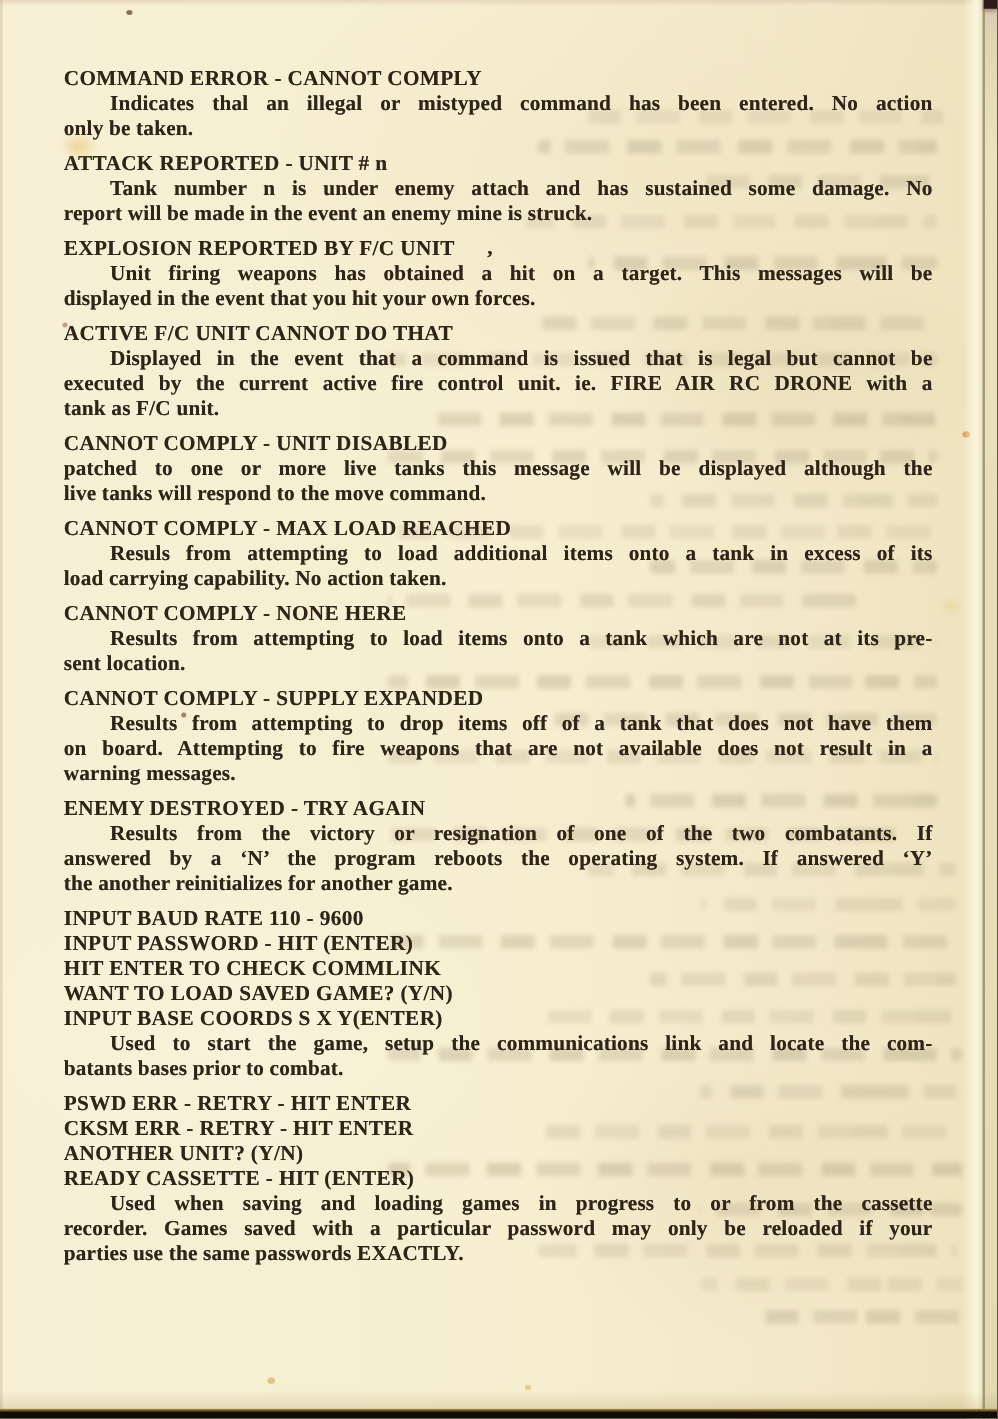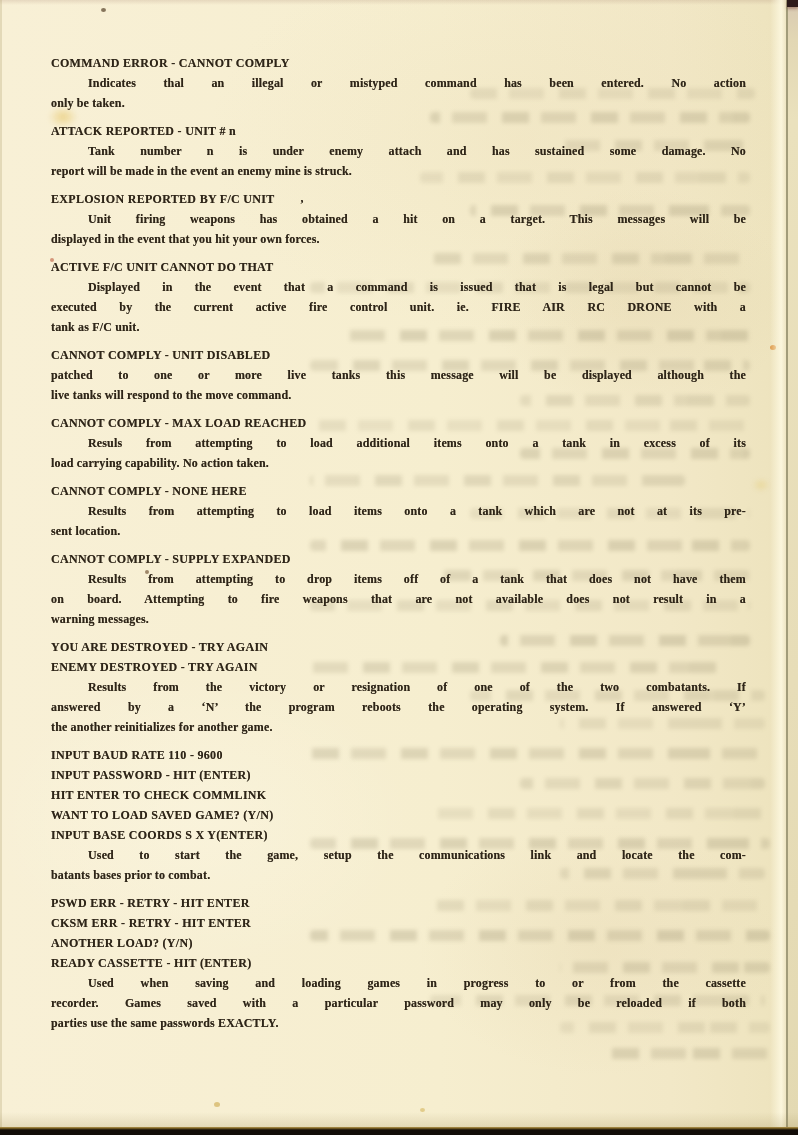--- a/index.html
+++ b/index.html
@@ -13,21 +13,21 @@
     background:
       radial-gradient(220px 160px at 640px 300px, rgba(210,190,140,.20), transparent 70%),
       radial-gradient(300px 210px at 200px 820px, rgba(255,252,238,.28), transparent 70%),
       radial-gradient(260px 180px at 600px 950px, rgba(214,194,148,.16), transparent 70%),
       radial-gradient(420px 260px at 520px 140px, rgba(222,202,156,.14), transparent 75%),
       linear-gradient(180deg, rgba(168,132,112,.22) 0px, rgba(168,132,112,0) 5px),
       linear-gradient(90deg,#f8f0d6 0%,#f6eecf 55%,#f2e8c7 84%,#eee4bf 96%,#eadfb9 100%);
   }
   .content{
     position:absolute;left:51px;top:53px;width:695px;
-    font-size:12px;line-height:20px;letter-spacing:.15px;
+    font-size:17px;line-height:20px;letter-spacing:.15px;
     text-shadow:0 0 .5px rgba(46,37,24,.55);
   }
   section{margin:0 0 8px 0;}
   .hline{white-space:nowrap;letter-spacing:.3px;}
   .stray{display:inline-block;margin-left:26px;position:relative;top:-1px;}
   .bline{width:695px;}
   .bline.indent{text-indent:37px;}
   .bline.j{text-align:justify;text-align-last:justify;}
   
   .smudge{position:absolute;height:11px;border-radius:4px;filter:blur(2.1px);opacity:.42;
@@ -139,42 +139,41 @@
         <div class="bline indent j">Results from attempting to load items onto a tank which are not at its pre-</div>
         <div class="bline">sent location.</div>
       </section>
       <section>
         <div class="hline">CANNOT COMPLY - SUPPLY EXPANDED</div>
         <div class="bline indent j">Results from attempting to drop items off of a tank that does not have them</div>
         <div class="bline j">on board. Attempting to fire weapons that are not available does not result in a</div>
         <div class="bline">warning messages.</div>
       </section>
       <section>
-        <div class="hline">YOU ARE DESTROYED - TRY AGAIN</div>
         <div class="hline">ENEMY DESTROYED - TRY AGAIN</div>
         <div class="bline indent j">Results from the victory or resignation of one of the two combatants. If</div>
         <div class="bline j">answered by a ‘N’ the program reboots the operating system. If answered ‘Y’</div>
         <div class="bline">the another reinitializes for another game.</div>
       </section>
       <section>
         <div class="hline">INPUT BAUD RATE 110 - 9600</div>
         <div class="hline">INPUT PASSWORD - HIT (ENTER)</div>
         <div class="hline">HIT ENTER TO CHECK COMMLINK</div>
         <div class="hline">WANT TO LOAD SAVED GAME? (Y/N)</div>
         <div class="hline">INPUT BASE COORDS S X Y(ENTER)</div>
         <div class="bline indent j">Used to start the game, setup the communications link and locate the com-</div>
         <div class="bline">batants bases prior to combat.</div>
       </section>
       <section>
         <div class="hline">PSWD ERR - RETRY - HIT ENTER</div>
         <div class="hline">CKSM ERR - RETRY - HIT ENTER</div>
-        <div class="hline">ANOTHER LOAD? (Y/N)</div>
+        <div class="hline">ANOTHER UNIT? (Y/N)</div>
         <div class="hline">READY CASSETTE - HIT (ENTER)</div>
         <div class="bline indent j">Used when saving and loading games in progress to or from the cassette</div>
-        <div class="bline j">recorder. Games saved with a particular password may only be reloaded if both</div>
+        <div class="bline j">recorder. Games saved with a particular password may only be reloaded if your</div>
         <div class="bline">parties use the same passwords EXACTLY.</div>
       </section>
     </div>
 
   <div class="stain stain-yellow"></div>
   <div class="stain stain-blob"></div>
   <div class="speck speck-1"></div>
   <div class="speck speck-2"></div>
   <div class="speck speck-3"></div>
   <div class="speck speck-4"></div>

